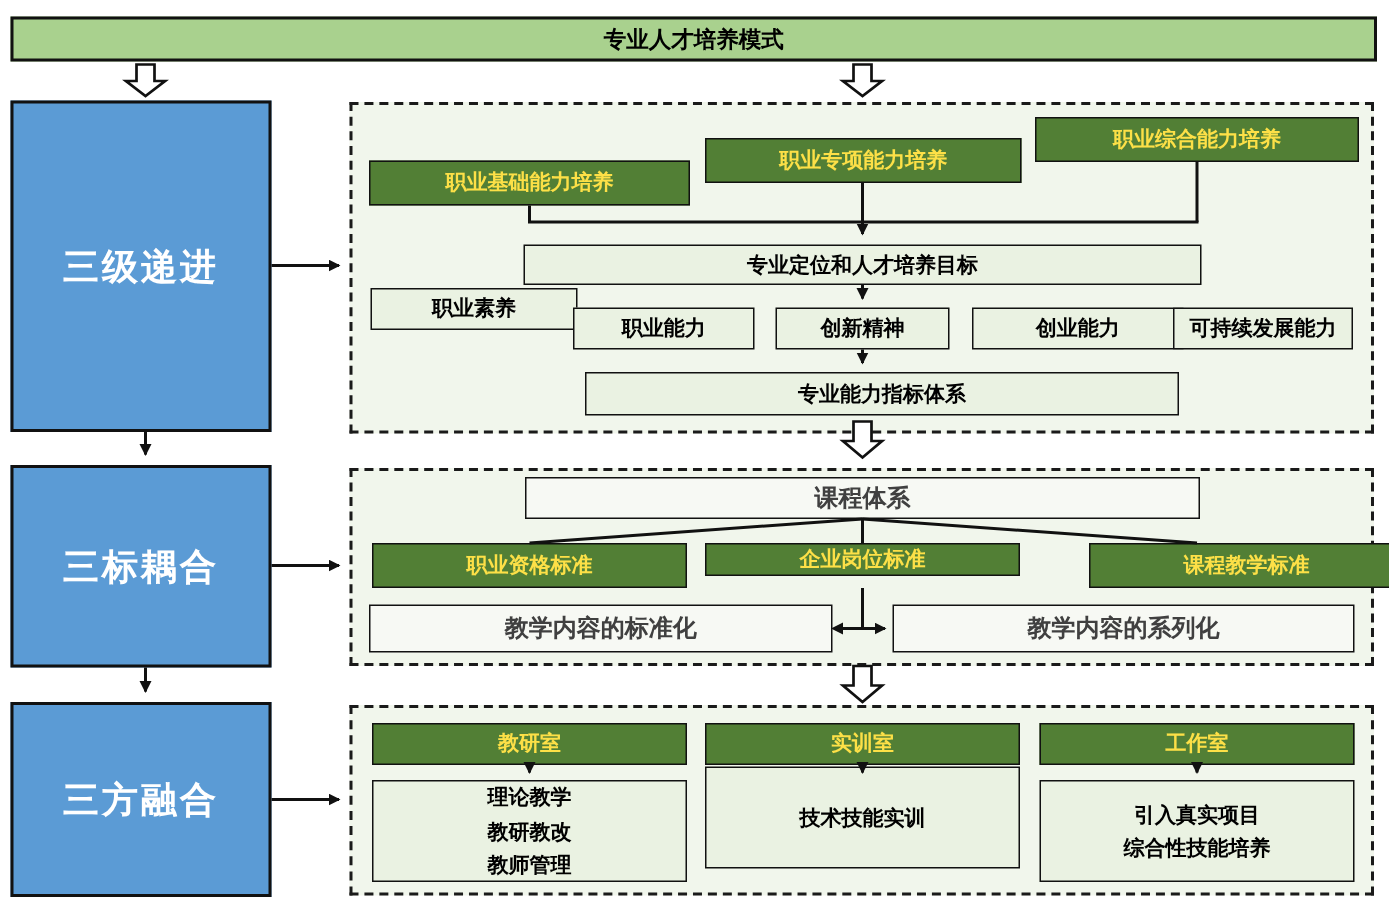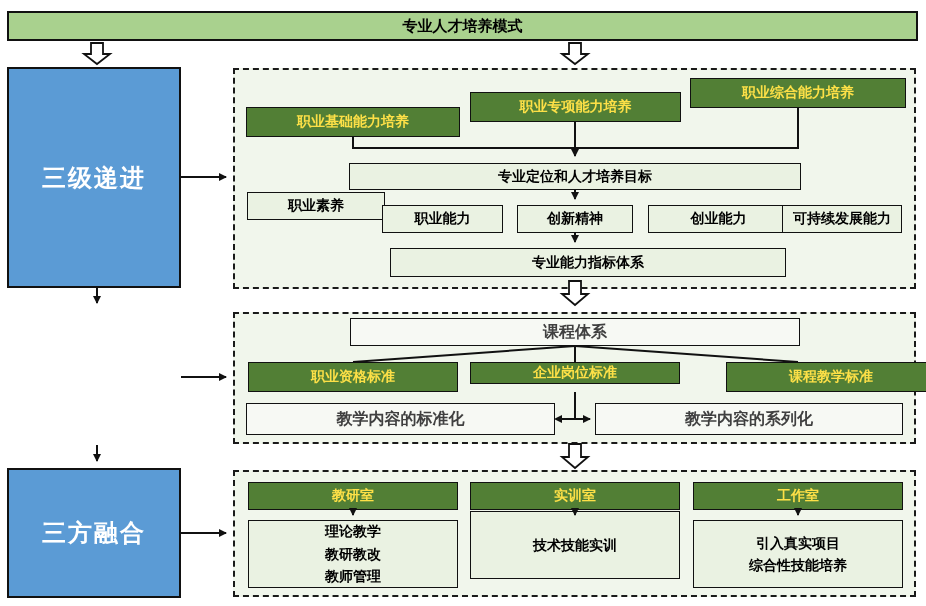--- a/index.html
+++ b/index.html
@@ -59,20 +59,21 @@
 
 <div id="stage">
 
   <div class="abs banner" style="left:7px;top:11px;width:911px;height:30px;">专业人才培养模式</div>
 
   <div class="abs panel" style="left:233px;top:68px;width:683px;height:221px;"></div>
   <div class="abs panel" style="left:233px;top:312px;width:683px;height:132px;"></div>
   <div class="abs panel" style="left:233px;top:470px;width:683px;height:127px;"></div>
 
   <div class="abs stagebox" style="left:7px;top:67px;width:174px;height:221px;">三级递进</div>
+  <div class="abs stagebox" style="left:7px;top:310px;width:174px;height:135px;">三标耦合</div>
   <div class="abs gbox" style="left:246px;top:107px;width:214px;height:30px;">职业基础能力培养</div>
 
   <div class="abs stagebox" style="left:7px;top:468px;width:174px;height:130px;">三方融合</div>
   <div class="abs gbox" style="left:470px;top:92px;width:211px;height:30px;">职业专项能力培养</div>
   <div class="abs gbox" style="left:690px;top:78px;width:216px;height:30px;">职业综合能力培养</div>
 
   <div class="abs lbox" style="left:349px;top:163px;width:452px;height:27px;">专业定位和人才培养目标</div>
 
   <div class="abs lbox" style="left:247px;top:192px;width:138px;height:28px;">职业素养</div>
   <div class="abs lbox" style="left:382px;top:205px;width:121px;height:28px;">职业能力</div>

